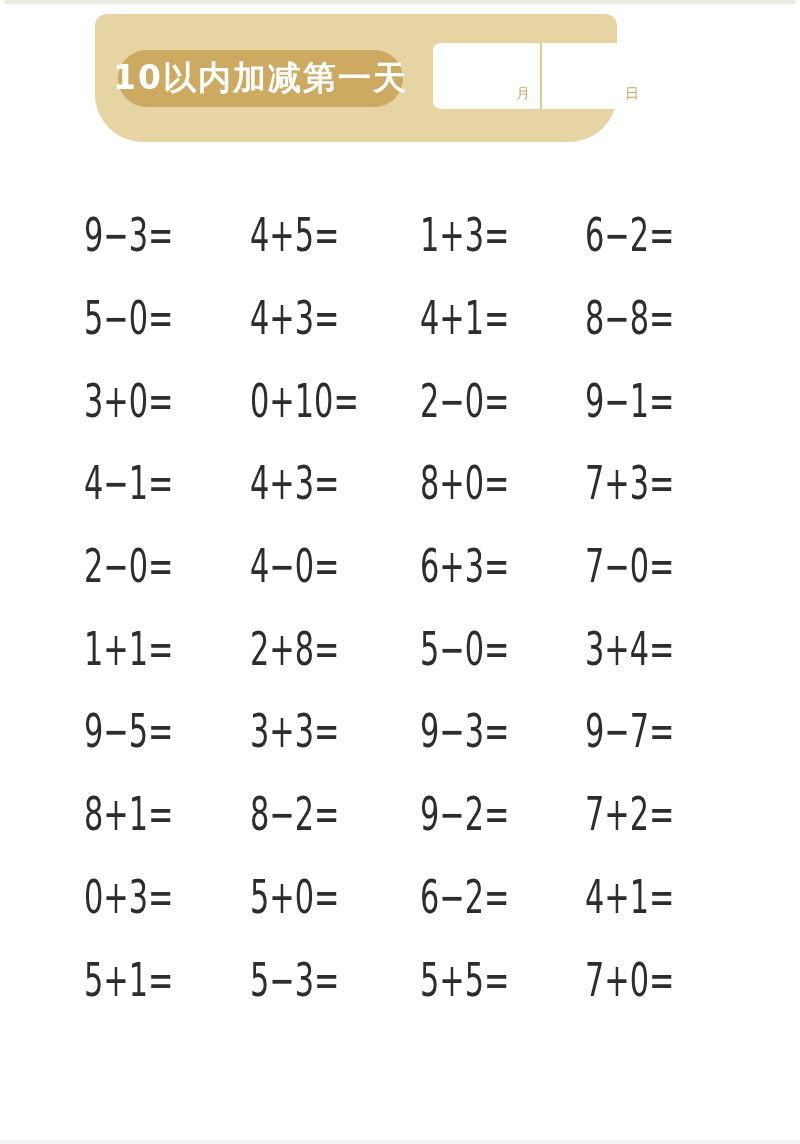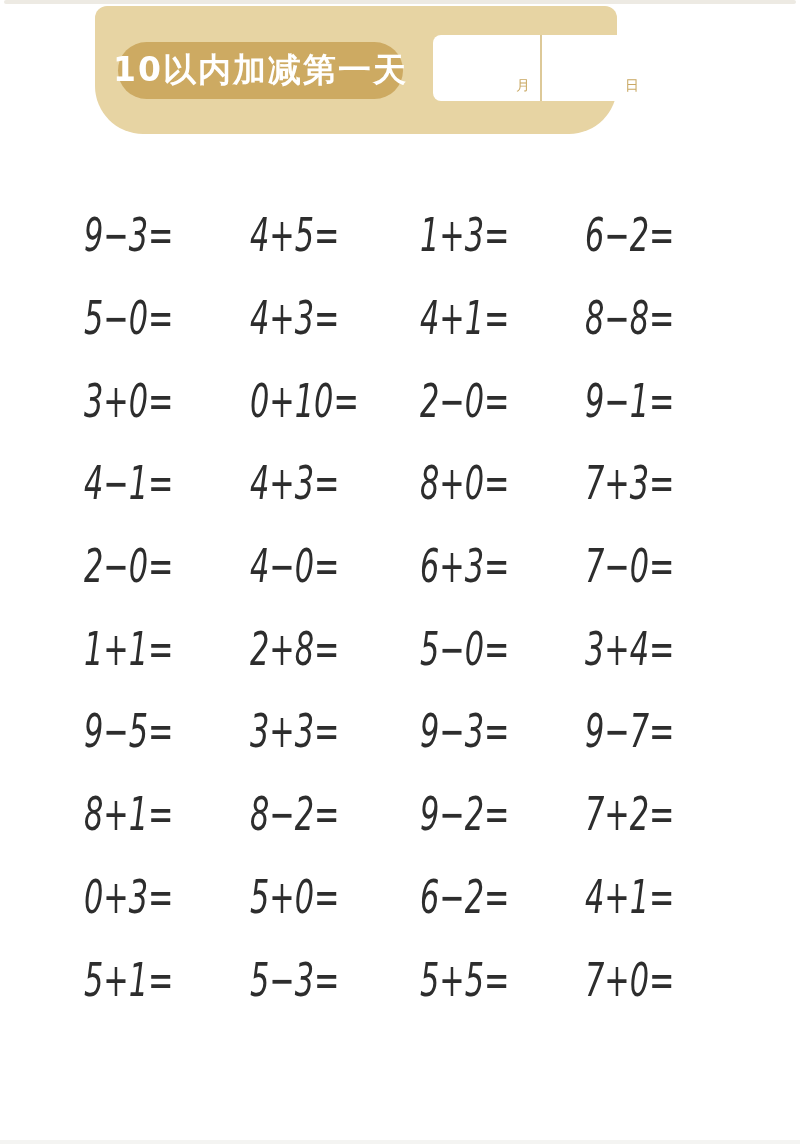--- a/index.html
+++ b/index.html
@@ -25,21 +25,21 @@
   }
   .bottom-edge {
     position: absolute;
     bottom: 0; left: 0; right: 0;
     height: 4px;
     background: #f4f4f2;
   }
   
   .banner {
     position: absolute;
-    left: 95px; top: 6px;
+    left: 95px; top: 14px;
     width: 522px; height: 128px;
     background: var(--banner, #e7d4a3);
     border-radius: 12px 12px 48px 48px;
   }
   .title-badge {
     position: absolute;
     left: 23px; top: 36px;
     width: 285px; height: 57px;
     background: var(--badge, #cdaa62);
     border-radius: 30px;
@@ -77,21 +77,20 @@
     font-size: 14px;
     color: var(--date-label, #c9a863);
   }
   
   .problems {
     position: absolute;
     left: 84px; top: 194px; right: 55px;
     display: grid;
     grid-template-columns: 166px 170px 165px 1fr;
     grid-auto-rows: 82.7px;
-    font-style: italic;
   }
   .problem {
     display: flex;
     align-items: center;
     font-size: 46px;
     color: var(--problem-text, #2d2d2d);
     white-space: nowrap;
     transform: scaleX(0.66);
     transform-origin: left center;
   }

